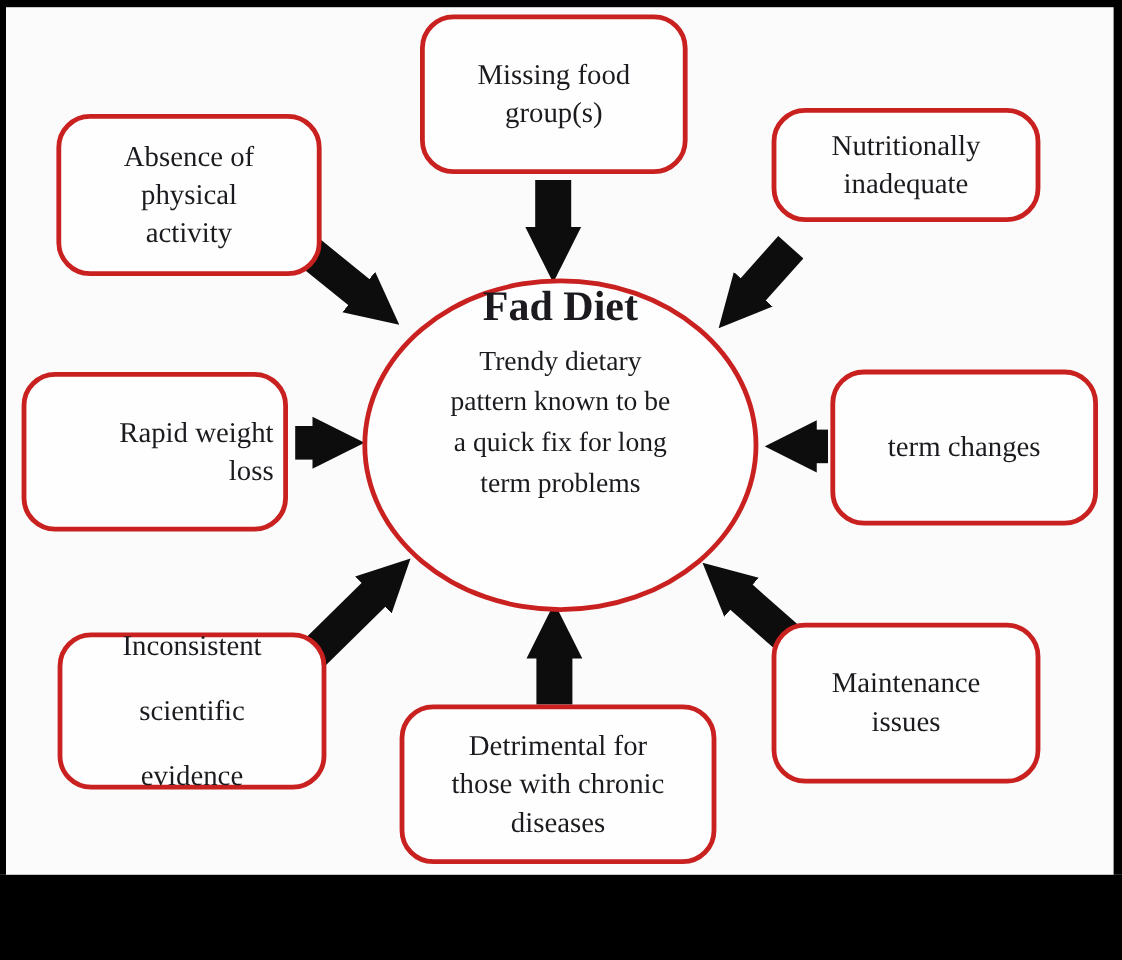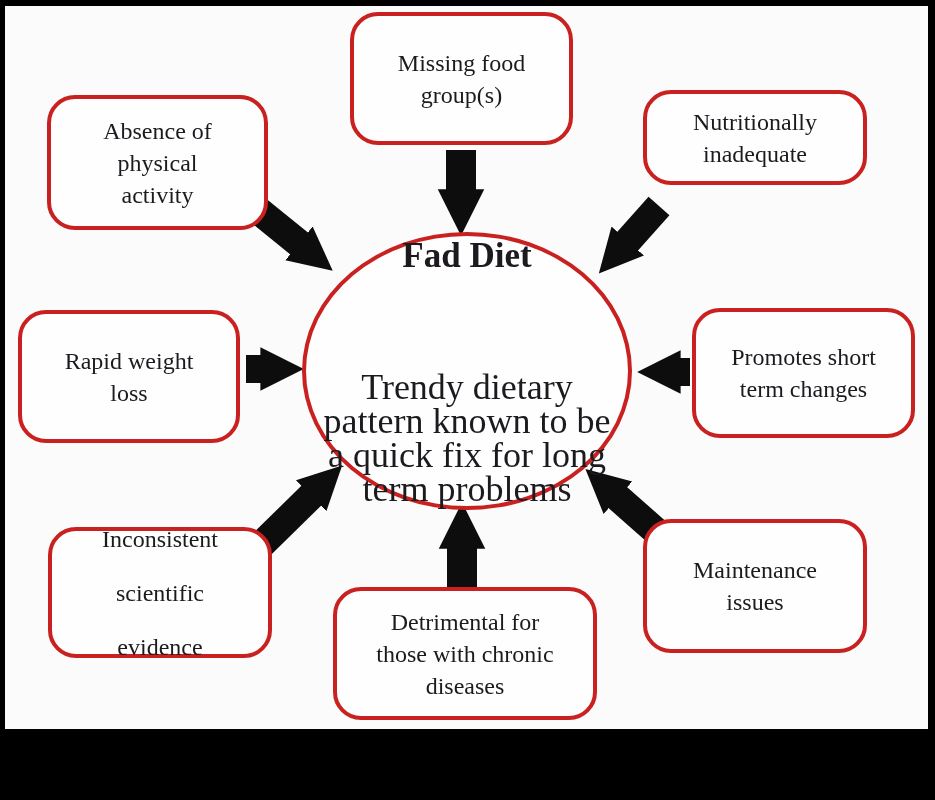--- a/index.html
+++ b/index.html
@@ -35,29 +35,29 @@
     text-align:center;
     font-size:24px;line-height:32px;
     padding:4px 8px;
   }
   .center-node{
     position:absolute;box-sizing:border-box;
     left:302px;top:232px;width:330px;height:278px;
     background:var(--box-fill);
     border:4px solid var(--box-border);
     border-radius:50%;
-    display:flex;flex-direction:column;justify-content:space-between;align-items:center;
+    display:flex;flex-direction:column;justify-content:flex-start;align-items:center;
     text-align:center;
   }
   .center-title{font-weight:bold;font-size:35px;line-height:40px;margin-bottom:8px;}
-  .center-desc{font-size:36px;line-height:34px;margin-top:16px;}
+  .center-desc{font-size:23px;line-height:34px;}
   .n-top{left:350px;top:12px;width:223px;height:133px;}
   .n-top-left{left:47px;top:95px;width:221px;height:135px;text-align:right;}
   .n-top-right{left:643px;top:90px;width:224px;height:95px;}
-  .n-left{left:18px;top:310px;width:222px;height:133px;}
+  .n-left{left:18px;top:310px;width:222px;height:133px;align-items:flex-end;}
   .n-right{left:692px;top:308px;width:223px;height:130px;}
   .n-bottom-left{left:48px;top:527px;width:224px;height:131px;gap:22px;}
   .n-bottom{left:333px;top:587px;width:264px;height:133px;}
   .n-bottom-right{left:643px;top:519px;width:224px;height:134px;}
 </style>
 </head>
 <body>
 
 <div class="stage">
   <div class="canvas">
@@ -93,21 +93,20 @@
       <div>Nutritionally</div>
       <div>inadequate</div>
     </div>
 
     <div class="node n-left">
       <div>Rapid weight</div>
       <div>loss</div>
     </div>
 
     <div class="node n-right">
-      <div>Promotes short</div>
       <div>term changes</div>
     </div>
 
     <div class="node n-bottom-left">
       <div>Inconsistent</div>
       <div>scientific</div>
       <div>evidence</div>
     </div>
 
     <div class="node n-bottom">

